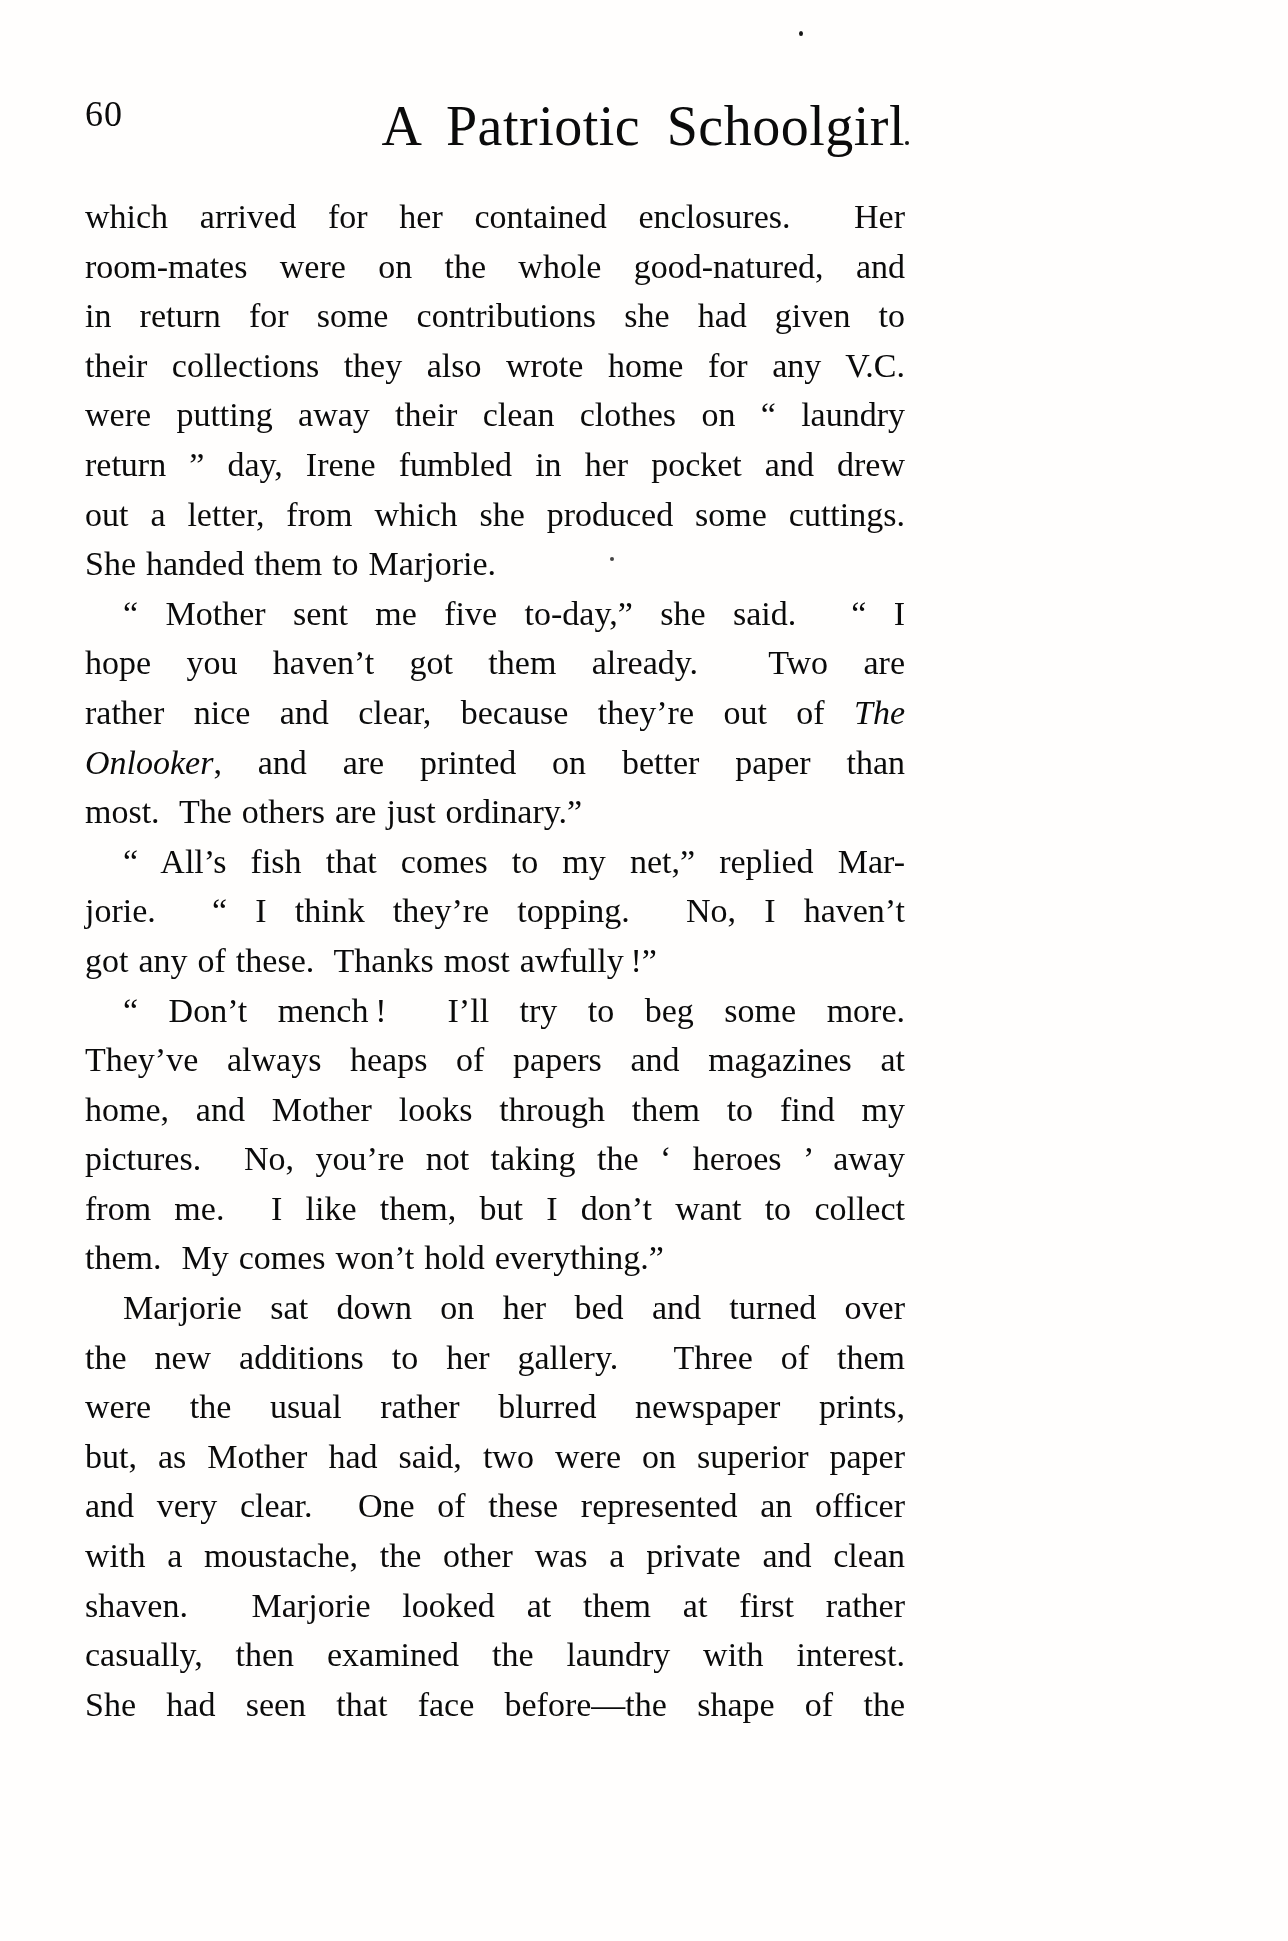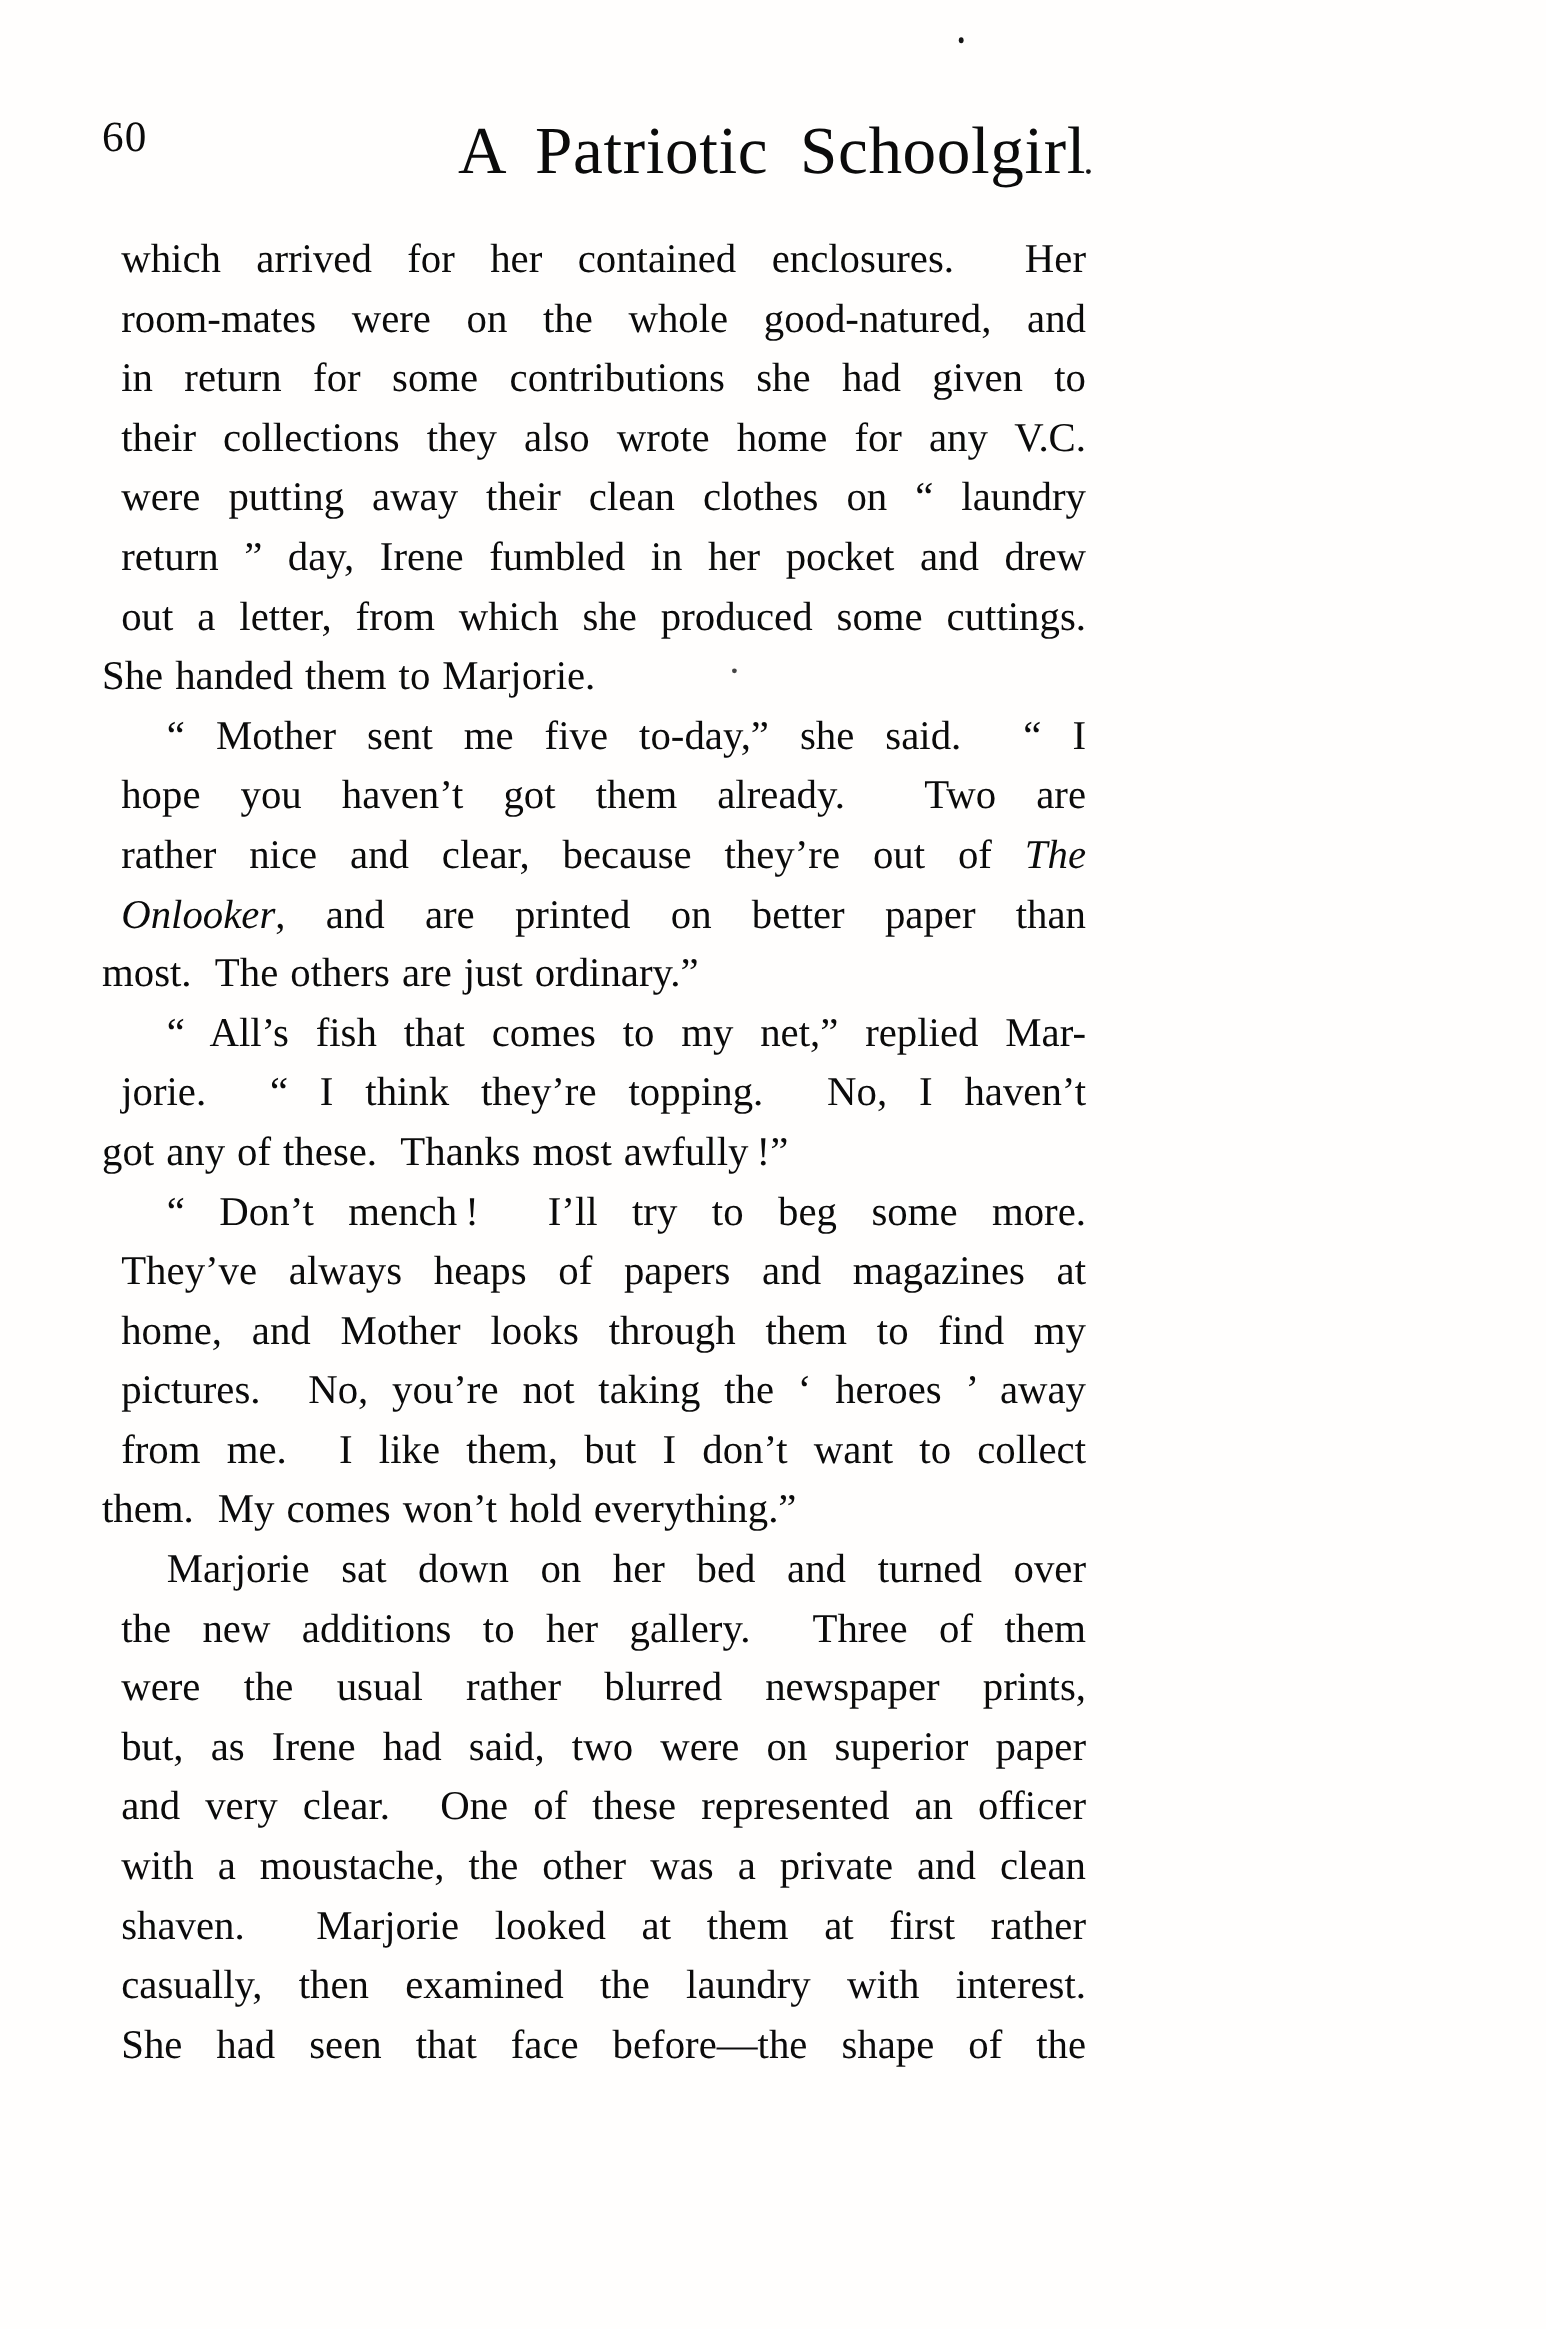--- a/index.html
+++ b/index.html
@@ -35,21 +35,21 @@
     left: 85px; top: 192px; width: 820px;
     font-size: 34px;
     line-height: 49.6px;
     word-spacing: 1.5px;
   }
   .para { margin: 0; }
   .line {
     text-align: justify;
     text-justify: inter-word;
   }
-  .line.j { text-align-last: justify; margin-left: 16px; }
+  .line.j { text-align-last: justify; }
   .line.last { text-align: right; text-align-last: left; white-space: pre-wrap; }
   .line.ind { text-indent: 38px; }
   .it { font-style: italic; }
   .speck {
     position: absolute;
     background: #151515;
     border-radius: 50%;
   }
   #speck1 { left: 799px; top: 31px;  width: 4px; height: 5px; }
   #speck2 { left: 905px; top: 141px; width: 4px; height: 4px; }
@@ -89,21 +89,21 @@
         <div class="line j"><span>They’ve always heaps of papers and magazines at</span></div>
         <div class="line j"><span>home, and Mother looks through them to find my</span></div>
         <div class="line j"><span>pictures.&nbsp; No, you’re not taking the ‘ heroes ’ away</span></div>
         <div class="line j"><span>from me.&nbsp; I like them, but I don’t want to collect</span></div>
         <div class="line last"><span>them.  My comes won’t hold everything.”</span></div>
       </div>
       <div class="para">
         <div class="line j ind"><span>Marjorie sat down on her bed and turned over</span></div>
         <div class="line j"><span>the new additions to her gallery.&nbsp; Three of them</span></div>
         <div class="line j"><span>were the usual rather blurred newspaper prints,</span></div>
-        <div class="line j"><span>but, as Irene had said, two were on superior paper</span></div>
+        <div class="line j"><span>but, as Mother had said, two were on superior paper</span></div>
         <div class="line j"><span>and very clear.&nbsp; One of these represented an officer</span></div>
         <div class="line j"><span>with a moustache, the other was a private and clean</span></div>
         <div class="line j"><span>shaven.&nbsp; Marjorie looked at them at first rather</span></div>
         <div class="line j"><span>casually, then examined the laundry with interest.</span></div>
         <div class="line j"><span>She had seen that face before—the shape of the</span></div>
       </div>
     </div>
   <div class="speck" id="speck1"></div>
   <div class="speck" id="speck2"></div>
   <div class="speck" id="speck3"></div>

